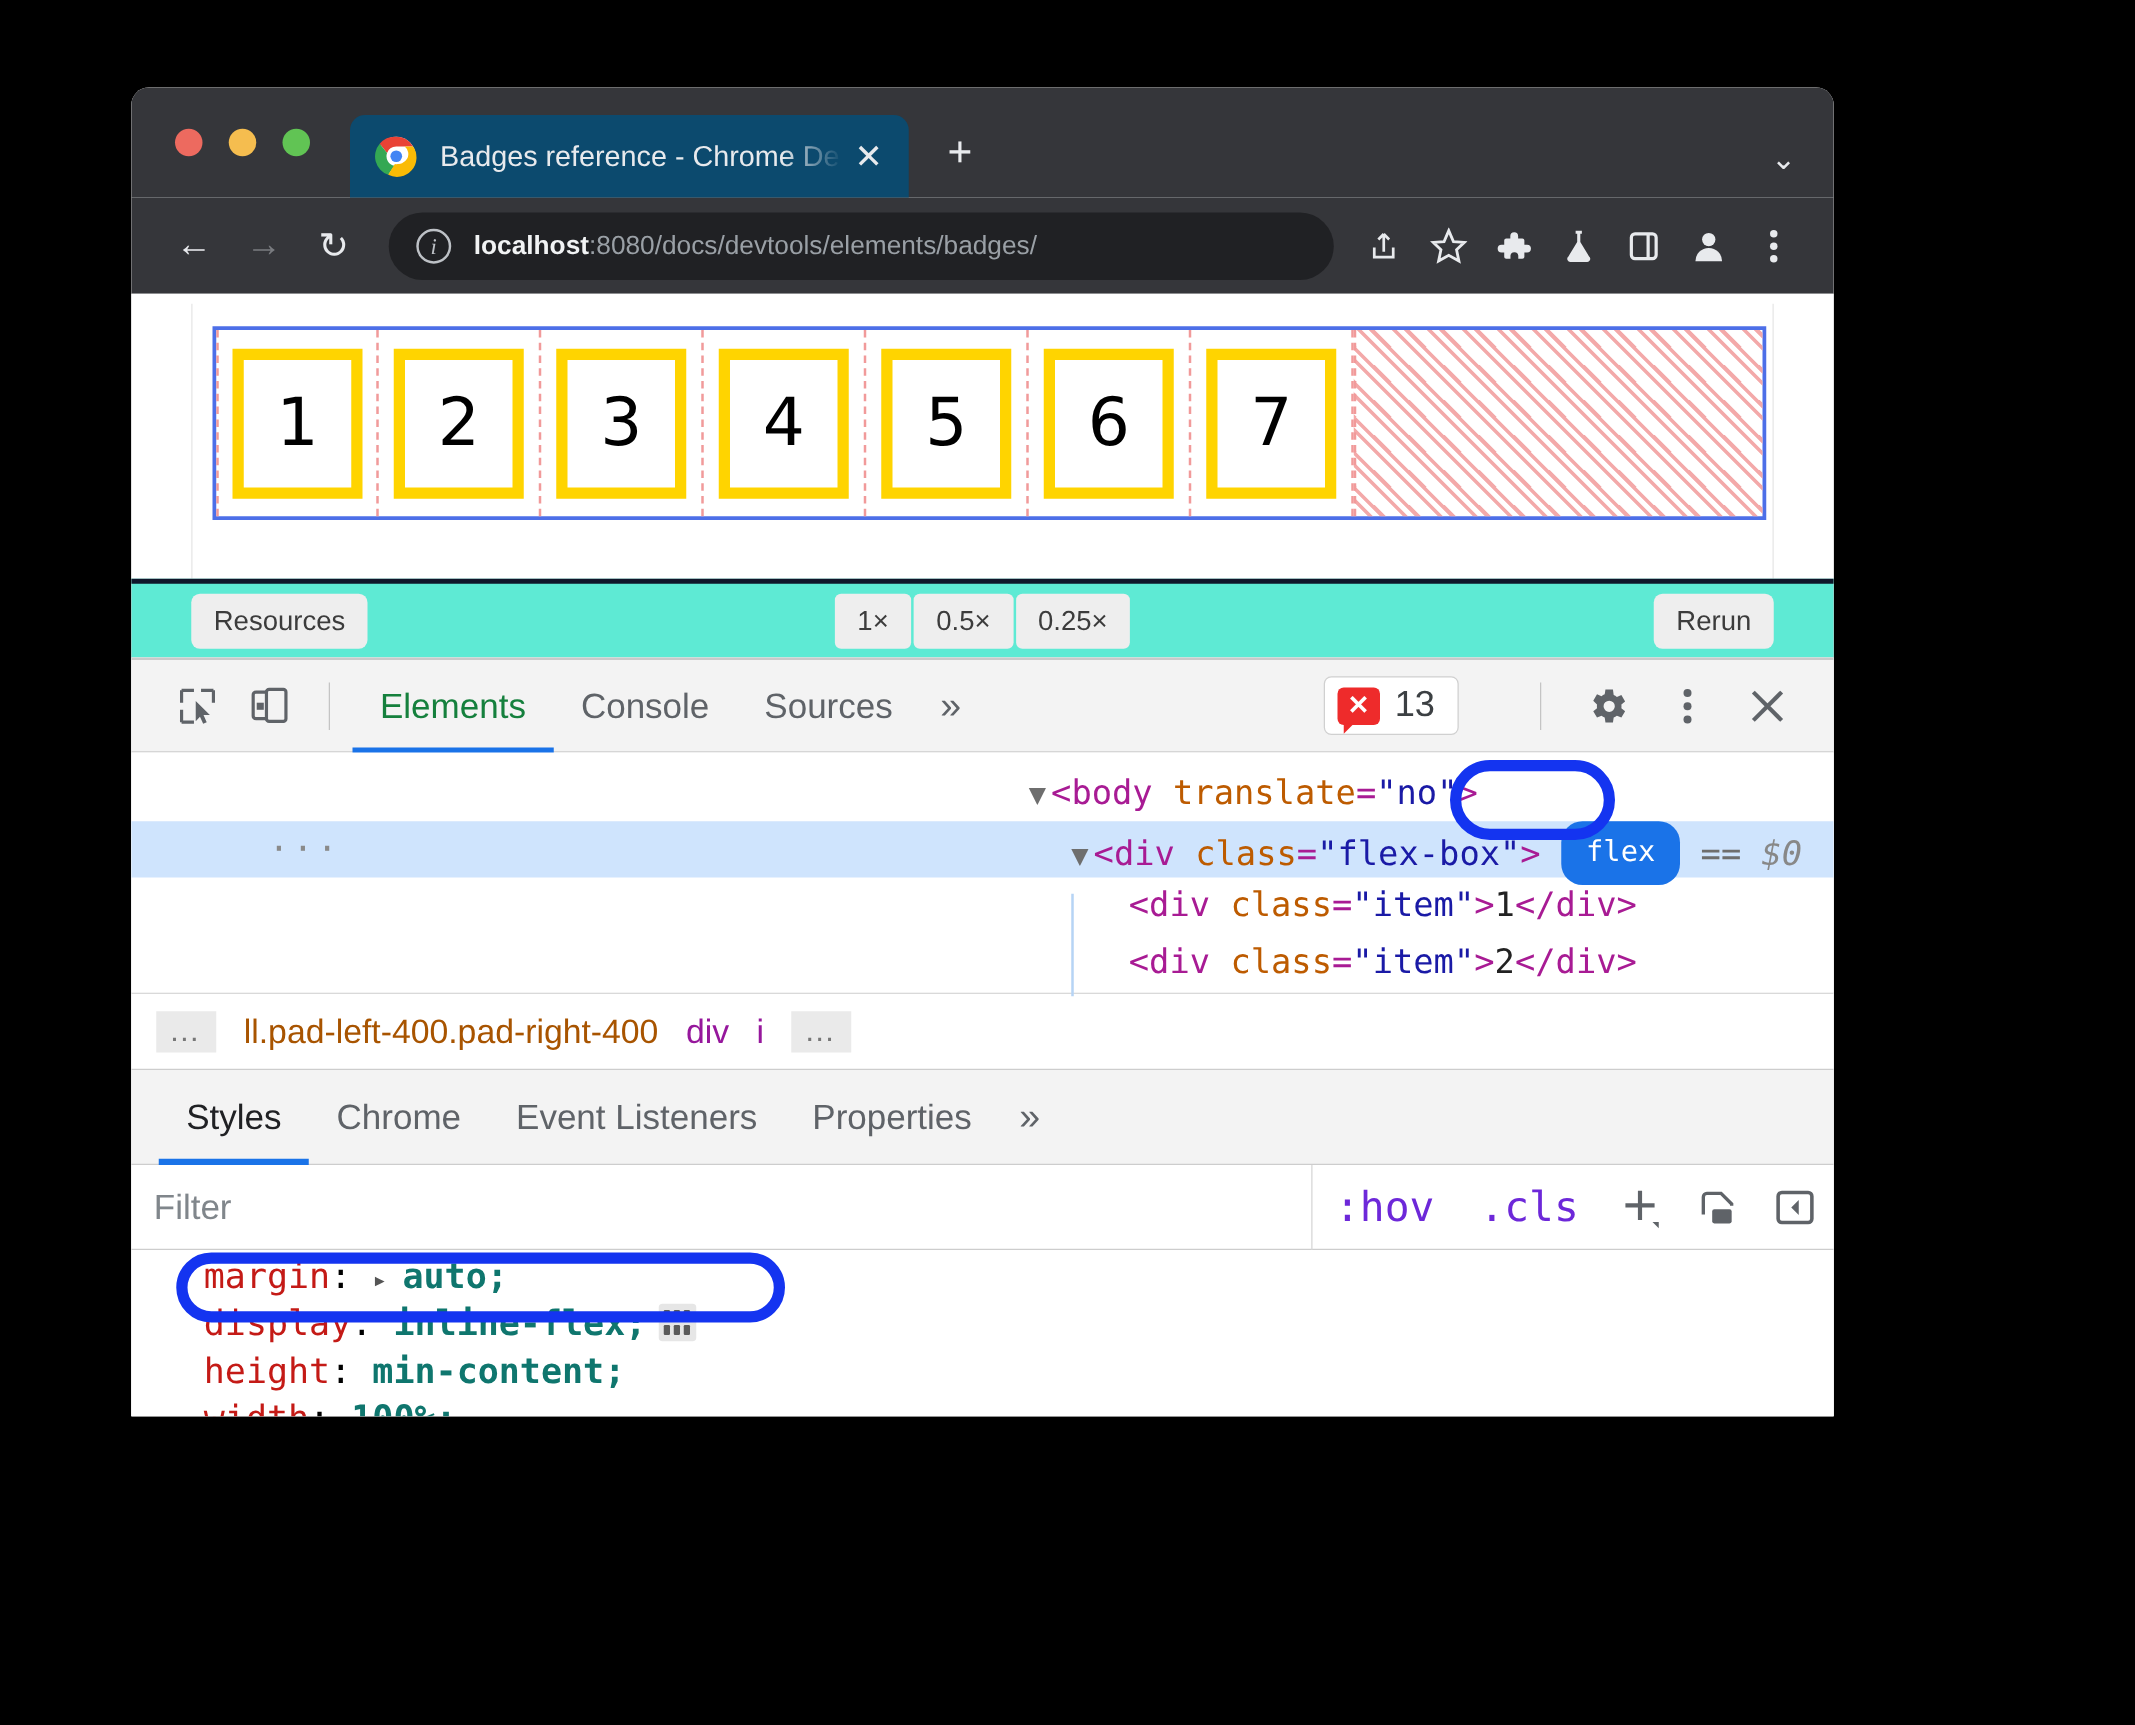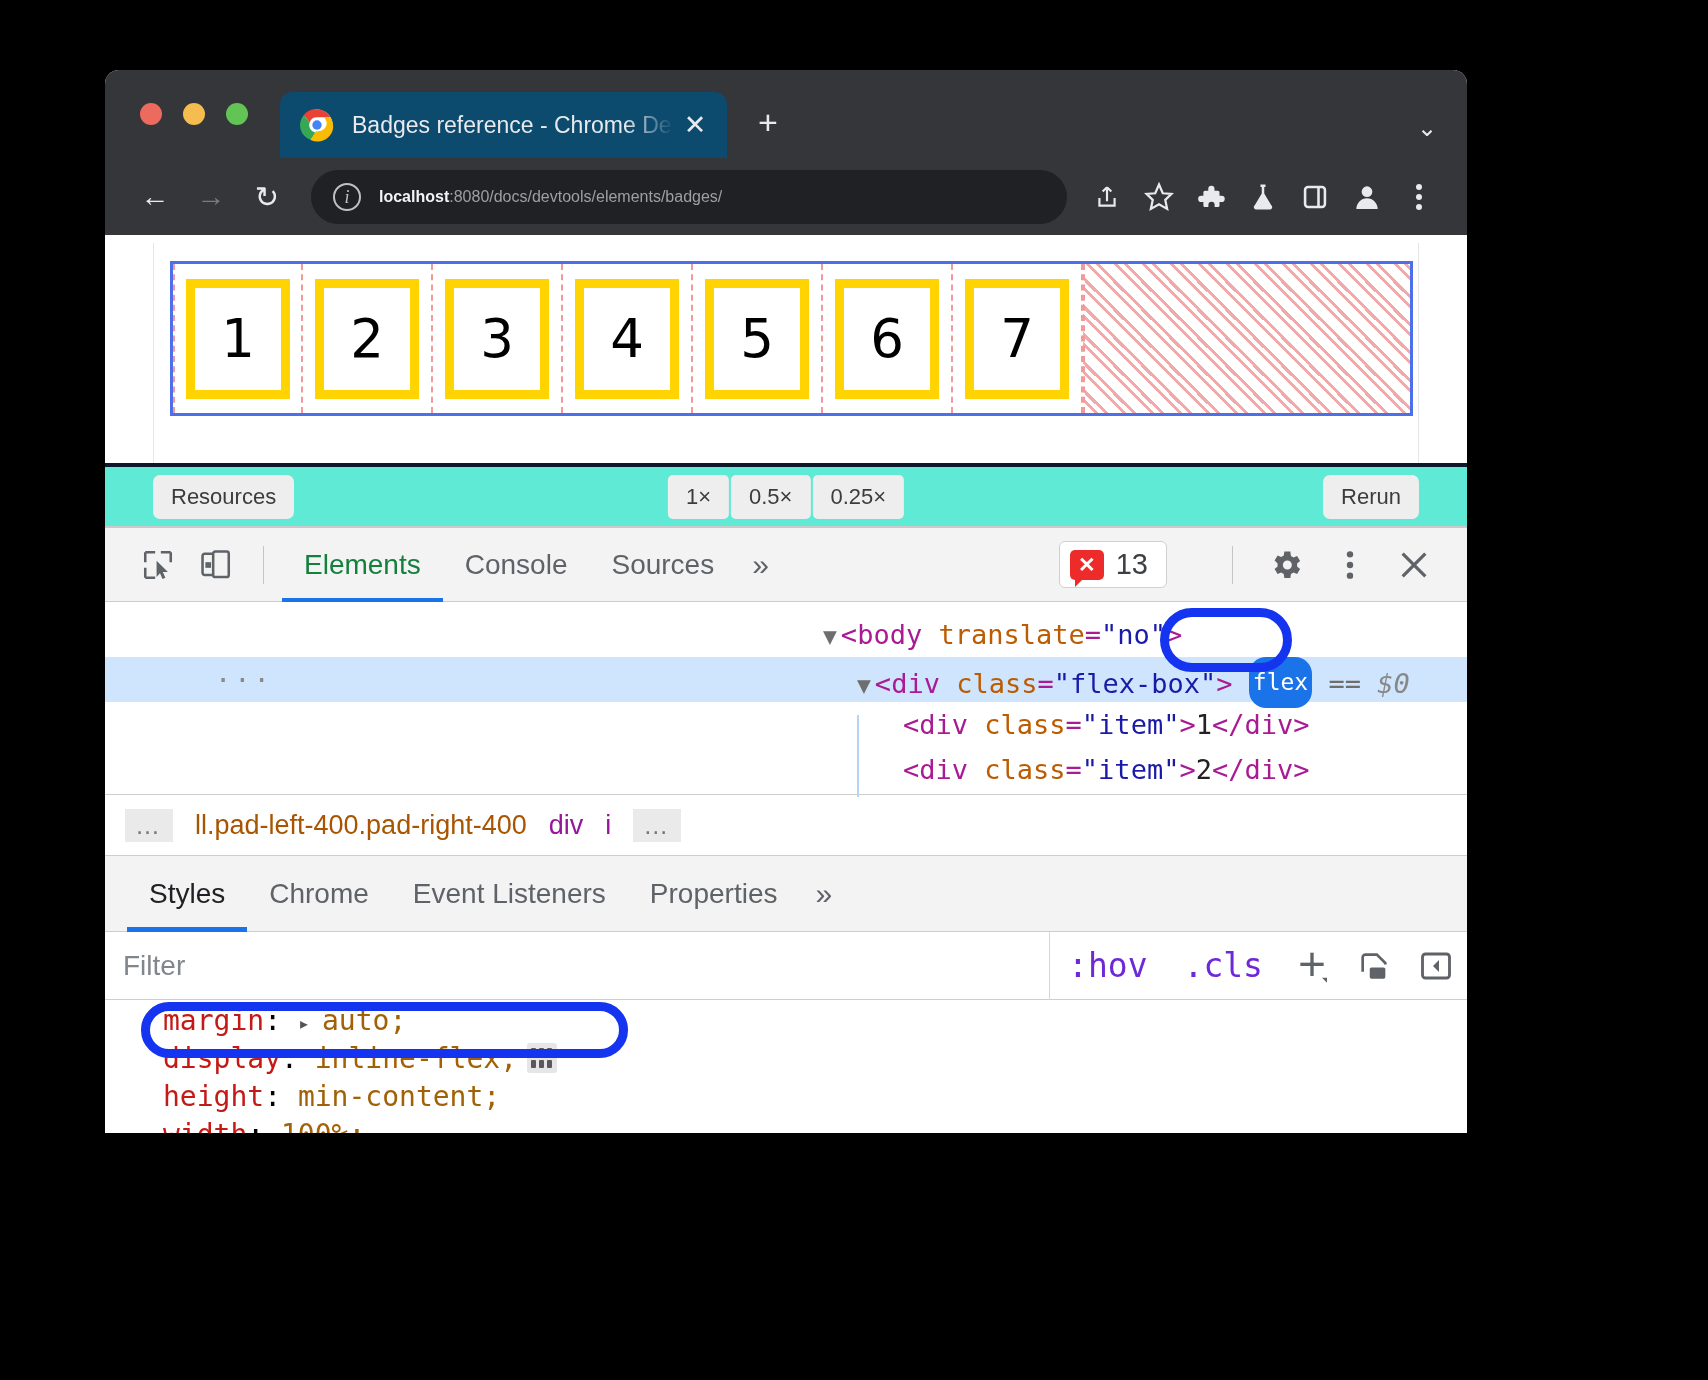--- a/index.html
+++ b/index.html
@@ -99,21 +99,21 @@
     min-width: 0;
   }
   .info-icon {
     width: 28px; height: 28px; border: 2.2px solid #bdc1c6; border-radius: 50%;
     color: #bdc1c6; font-size: 18px; line-height: 25px; text-align: center;
     font-family: "Liberation Serif", serif; font-style: italic;
     flex: 0 0 28px;
   }
   .url {
     margin-left: 18px;
-    font-size: 16px;
+    font-size: 21px;
     color: #9aa0a6;
     white-space: nowrap; overflow: hidden;
   }
   .url b { color: #f1f3f4; font-weight: 700; }
   .tbicon {
     width: 52px; height: 52px;
     display: flex; align-items: center; justify-content: center;
     color: #e8eaed;
     flex: 0 0 52px;
   }
@@ -270,21 +270,21 @@
   .guideline {
     position: absolute;
     left: 752px; top: 113px; width: 2px; height: 82px;
     background: #b6d4f5;
   }
   .flexbadge {
     display: inline-block;
     background: #1a73e8; color: #fff;
     border-radius: 17px;
     font-size: 23px;
-    padding: 3px 4px;
+    padding: 3px 20px;
     font-family: "DejaVu Sans Mono", monospace;
     vertical-align: 3px;
   }
   .annot-ring {
     position: absolute;
     border: 9px solid #1434f0;
     border-radius: 32px;
     pointer-events: none;
   }
   .dollar { color: #888; font-style: italic; }
@@ -360,21 +360,21 @@
     background: #fff;
     font-family: "DejaVu Sans Mono", monospace;
     font-size: 28px;
     padding: 2px 0 0 58px;
     position: relative;
     height: 140px;
     overflow: hidden;
   }
   .cssline { height: 38px; line-height: 38px; white-space: nowrap; }
   .prop { color: #c41a16; }
-  .val { color: #a16207; }
+  .val { color: #0f766e; font-weight: bold; }
   .tri { color: #555; font-size: 20px; }
   .flexicon {
     display: inline-block;
     width: 30px; height: 30px;
     background: #e6e6e6;
     border-radius: 3px;
     vertical-align: -5px;
     margin-left: 10px;
     position: relative;
   }

